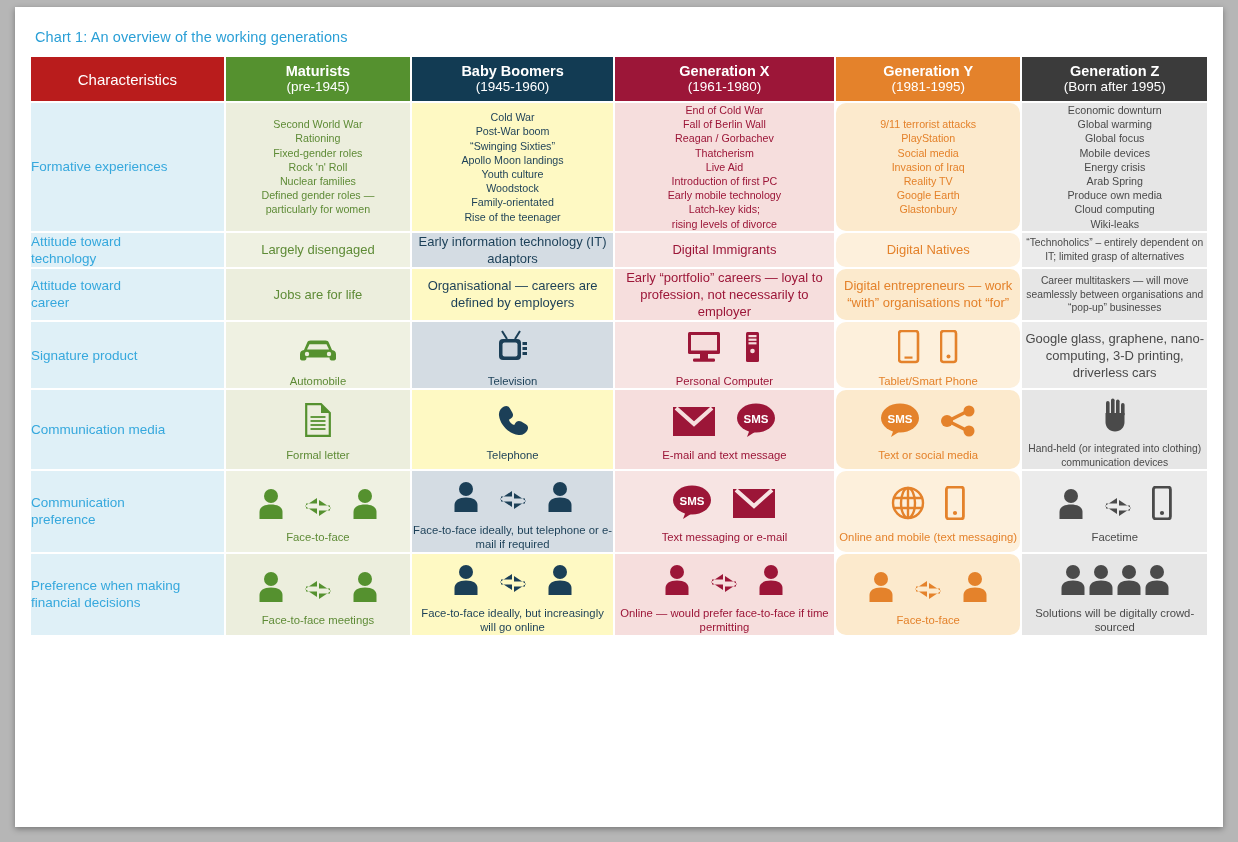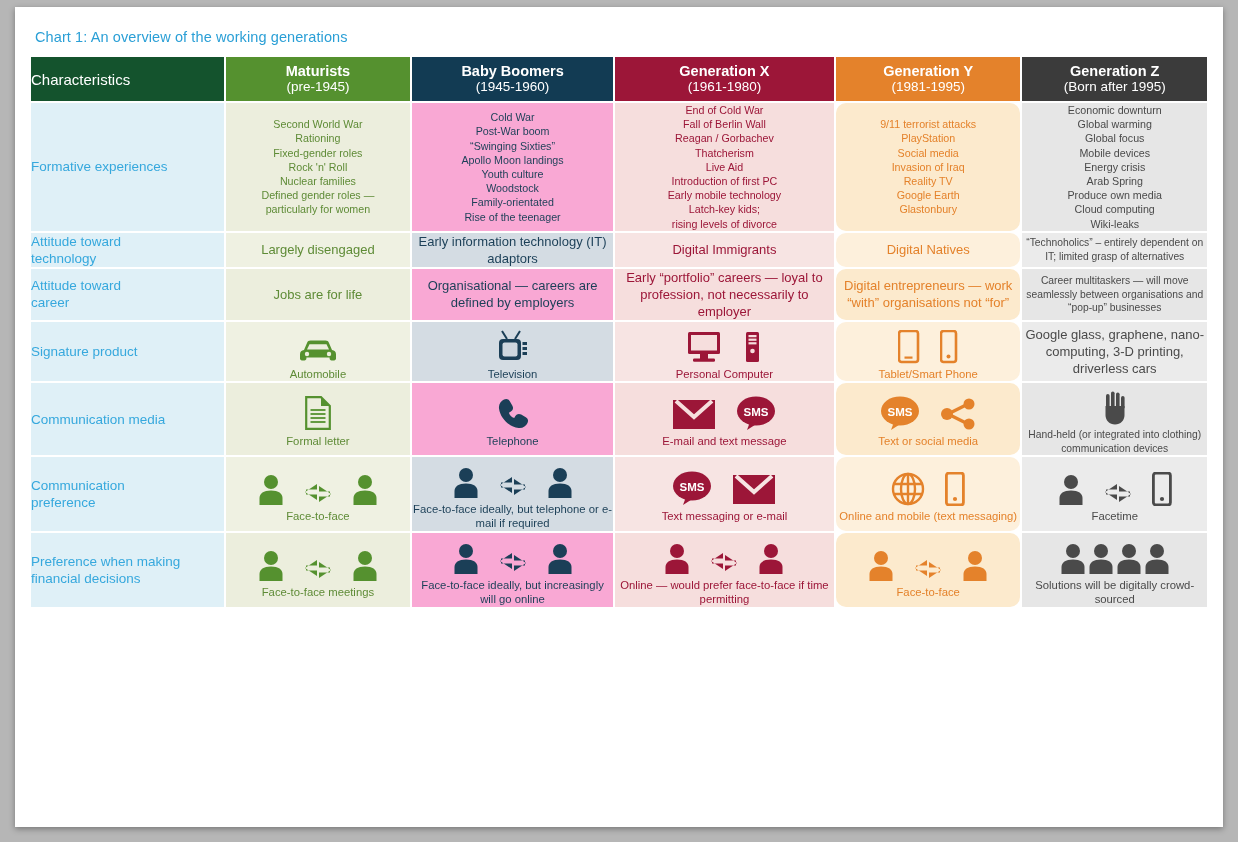--- a/index.html
+++ b/index.html
@@ -34,41 +34,41 @@
   }
   table.gen-table td, table.gen-table th {
     padding:0; margin:0; vertical-align:middle;
   }
 
   
   .hdr { height:44px; text-align:center; color:#fff; }
   .hdr .h-name { font-weight:bold; font-size:14.5px; line-height:16px; display:block;}
   .hdr .h-years { font-weight:400; font-size:13.5px; line-height:16px; display:block;}
   .hdr-char {
-    background:#14532d; color:#ffffff; text-align:left;
+    background:#b91c1c; color:#ffffff; text-align:center;
     padding-left:14px; font-size:15px; font-weight:400;
   }
   .hdr-mat { background:#55912f; }
   .hdr-bb  { background:#123b53; }
   .hdr-gx  { background:#9c1638; }
   .hdr-gy  { background:#e4822b; }
   .hdr-gz  { background:#3b3b3b; }
 
   
   .rowlabel {
     background:#dff0f7; color:#36a8dd;
     font-size:13.5px; line-height:17px;
     text-align:left; vertical-align:top;
     padding:10px 8px 8px 14px;
     font-weight:400;
   }
 
   
   .c-mat { background:#eceedd; color:#5e8b36; }
-  .c-bb  { background:#f9a8d4; color:#1b3f57; }
+  .c-bb  { background:#fef9c3; color:#1b3f57; }
   .c-gx  { background:#f6dedd; color:#9c1638; }
   .c-gy  { background:#fceacd; color:#e4822b;border-radius:10px; }
   .c-gz  { background:#e6e6e6; color:#4a4a4a; }
 
   .c-mat.alt { background:#eff1e2; }
   .c-bb.alt  { background:#d4dce3; }
   .c-gx.alt  { background:#f7e4e3; }
   .c-gy.alt  { background:#fdf0dc; }
   .c-gz.alt  { background:#ebebeb; }
 
@@ -85,21 +85,21 @@
   
   .asp { font-size:16.5px; line-height:21px; }
 
   
   .mtxt { font-size:13px; line-height:17px; }
   .stxt { font-size:10.3px; line-height:13.4px; }
 
   
   .iconcell { padding:6px 6px 8px 6px; text-align:center; }
   .iconrow { display:flex; align-items:flex-end; justify-content:center; gap:20px; height:42px; }
-  .iconcap { font-size:11.3px; line-height:14.5px; margin-top:3px; }
+  .iconcap { font-size:11.3px; line-height:14.5px; margin-top:10px; }
   .iconcap.small { font-size:10.3px; line-height:13.2px; }
   svg { display:block; }
   .footnote {
     font-size:8px; color:#c9c9c9; margin:6px 0 0 16px; letter-spacing:.2px;
     overflow:hidden; height:10px;
   }
 </style>
 </head>
 <body>
 

